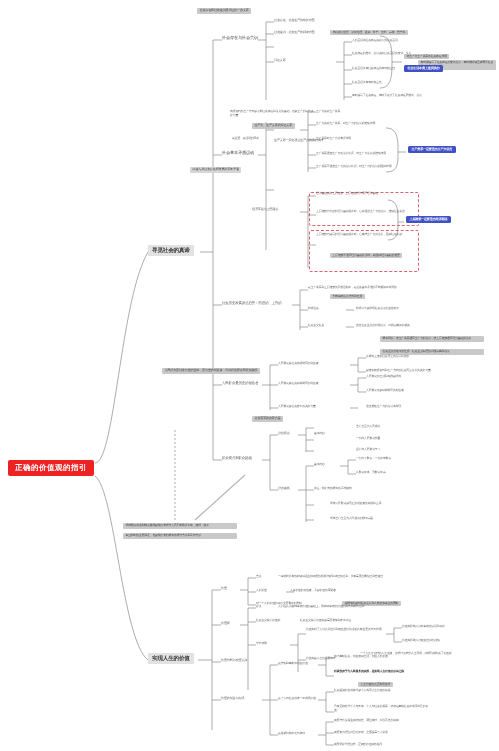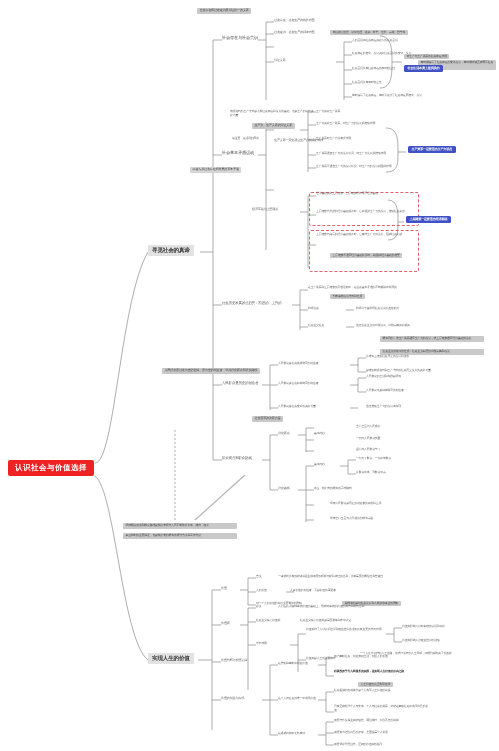--- a/index.html
+++ b/index.html
@@ -221,21 +221,21 @@
       <path d="M326,722 L326,745"></path>
       <path d="M326,722 L334,722"></path>
       <path d="M326,733 L334,733"></path>
       <path d="M326,745 L334,745"></path>
     </g>
   </svg>
 
   <div class="dashbox" style="left:309px;top:192px;width:110px;height:34px;"></div>
   <div class="dashbox" style="left:309px;top:230px;width:110px;height:42px;"></div>
 
-  <div class="node root" style="left:8px;top:460px;">认识社会与价值选择</div>
+  <div class="node root" style="left:8px;top:460px;">正确的价值观的指引</div>
 
   <div class="node lvl1" style="left:148px;top:245px;">寻觅社会的真谛</div>
 
   <div class="node lvl2" style="left:222px;top:36px;">社会存在与社会意识</div>
   <div class="node lvl4 hl-gray" style="left:197px;top:8px;">社会存在和社会意识是辩证统一的关系</div>
   <div class="node lvl4" style="left:274px;top:19px;">社会存在：社会生产的物质方面</div>
   <div class="node lvl4" style="left:274px;top:31px;">社会意识：社会生产的精神方面</div>
   <div class="node lvl5 hl-gray" style="left:330px;top:30px;">包括政治思想、法律思想、道德、科学、艺术、宗教、哲学等</div>
   <div class="node lvl4" style="left:274px;top:59px;">辩证关系</div>
   <div class="node lvl5" style="left:352px;top:39px;">人的意识由社会存在决定人的社会意识</div>

